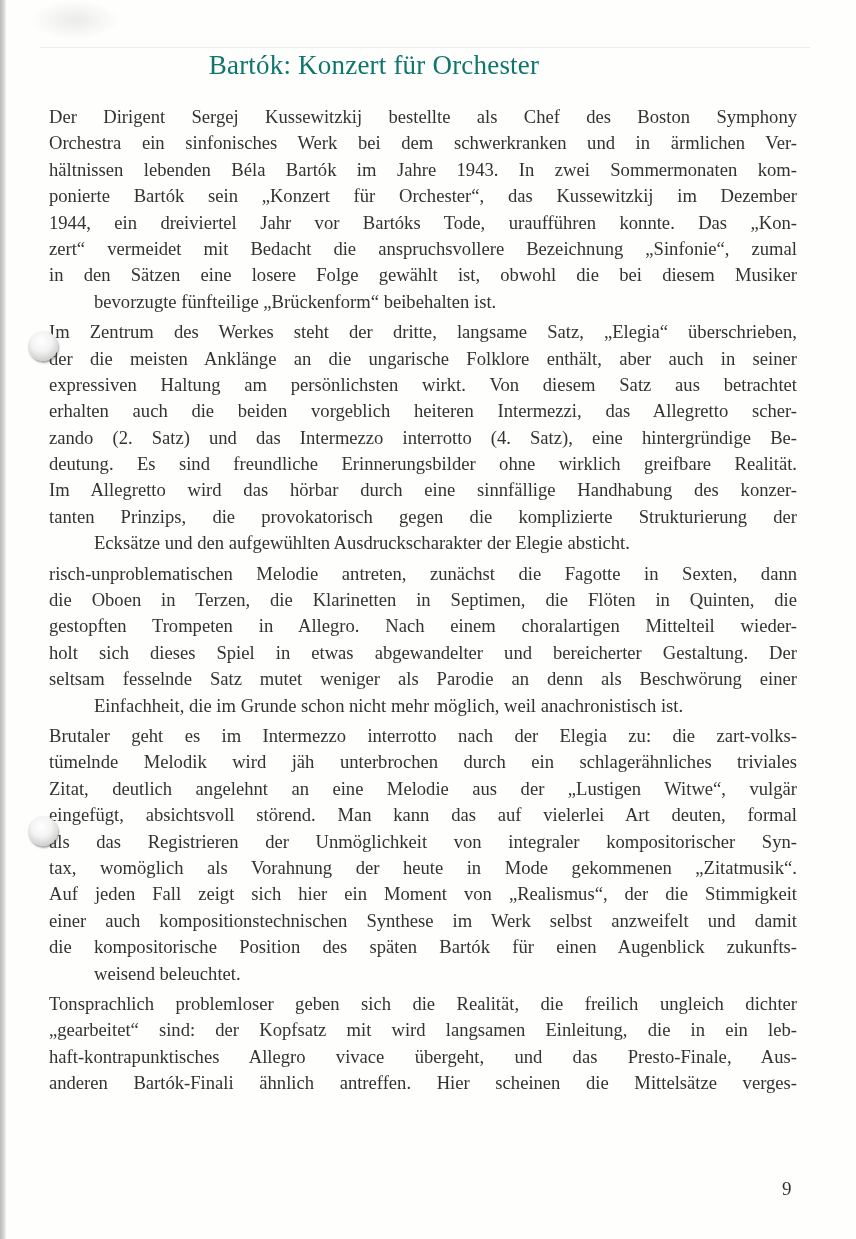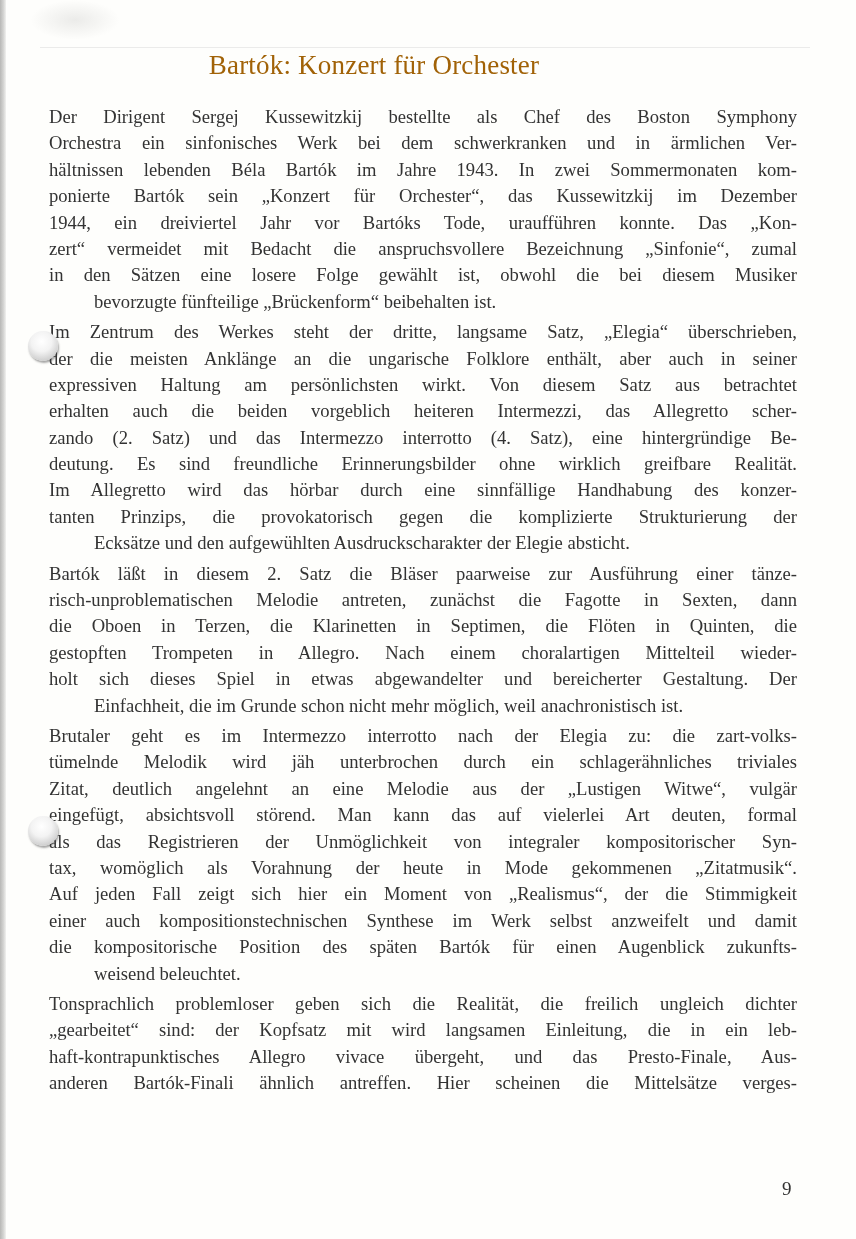--- a/index.html
+++ b/index.html
@@ -44,21 +44,21 @@
   }
   .hole.h1 { left: 28px; top: 331px; }
   .hole.h2 { left: 28px; top: 816px; }
   .title {
     position: absolute;
     left: 0; top: 50px;
     width: 748px;
     text-align: center;
     font-family: "Liberation Serif", "DejaVu Serif", serif;
     font-size: 27px;
-    color: #a16207;
+    color: #0f766e;
     letter-spacing: 0.2px;
   }
   .body {
     position: absolute;
     left: 49px;
     top: 104px;
     width: 748px;
     font-family: "Liberation Serif", "DejaVu Serif", serif;
     font-size: 18.6px;
     line-height: 26.4px;
@@ -114,25 +114,25 @@
       <span class="line">der die meisten Anklänge an die ungarische Folklore enthält, aber auch in seiner</span>
       <span class="line">expressiven Haltung am persönlichsten wirkt. Von diesem Satz aus betrachtet</span>
       <span class="line">erhalten auch die beiden vorgeblich heiteren Intermezzi, das Allegretto scher-</span>
       <span class="line">zando (2. Satz) und das Intermezzo interrotto (4. Satz), eine hintergründige Be-</span>
       <span class="line">deutung. Es sind freundliche Erinnerungsbilder ohne wirklich greifbare Realität.</span>
       <span class="line">Im Allegretto wird das hörbar durch eine sinnfällige Handhabung des konzer-</span>
       <span class="line">tanten Prinzips, die provokatorisch gegen die komplizierte Strukturierung der</span>
       <span class="line last">Ecksätze und den aufgewühlten Ausdruckscharakter der Elegie absticht.</span>
     </div>
     <div class="para">
-      <span class="line">Bartók läßt in diesem 2. Satz die Bläser paarweise zur Ausführung einer tänze-</span>
       <span class="line">risch-unproblematischen Melodie antreten, zunächst die Fagotte in Sexten, dann</span>
       <span class="line">die Oboen in Terzen, die Klarinetten in Septimen, die Flöten in Quinten, die</span>
       <span class="line">gestopften Trompeten in Allegro. Nach einem choralartigen Mittelteil wieder-</span>
       <span class="line">holt sich dieses Spiel in etwas abgewandelter und bereicherter Gestaltung. Der</span>
+      <span class="line">seltsam fesselnde Satz mutet weniger als Parodie an denn als Beschwörung einer</span>
       <span class="line last">Einfachheit, die im Grunde schon nicht mehr möglich, weil anachronistisch ist.</span>
     </div>
     <div class="para">
       <span class="line">Brutaler geht es im Intermezzo interrotto nach der Elegia zu: die zart-volks-</span>
       <span class="line">tümelnde Melodik wird jäh unterbrochen durch ein schlagerähnliches triviales</span>
       <span class="line">Zitat, deutlich angelehnt an eine Melodie aus der „Lustigen Witwe“, vulgär</span>
       <span class="line">eingefügt, absichtsvoll störend. Man kann das auf vielerlei Art deuten, formal</span>
       <span class="line">als das Registrieren der Unmöglichkeit von integraler kompositorischer Syn-</span>
       <span class="line">tax, womöglich als Vorahnung der heute in Mode gekommenen „Zitatmusik“.</span>
       <span class="line">Auf jeden Fall zeigt sich hier ein Moment von „Realismus“, der die Stimmigkeit</span>

